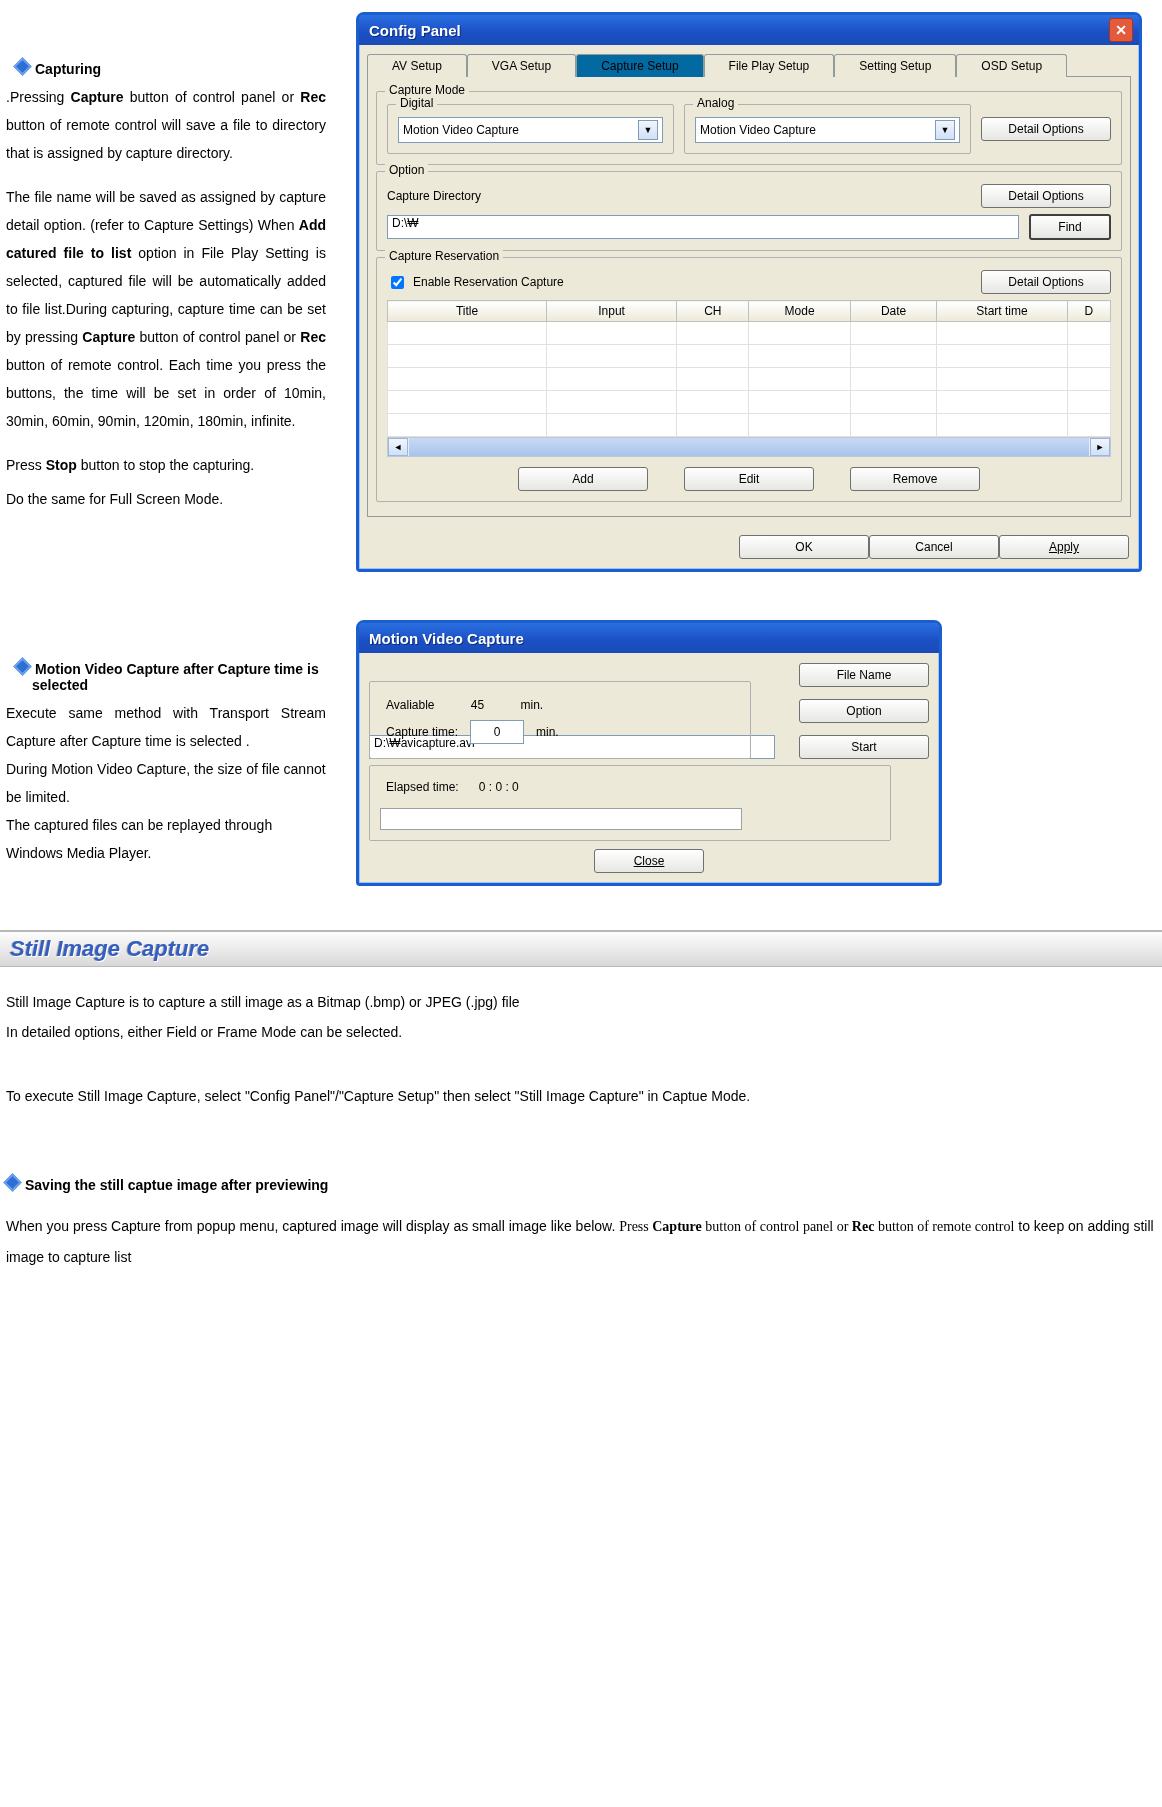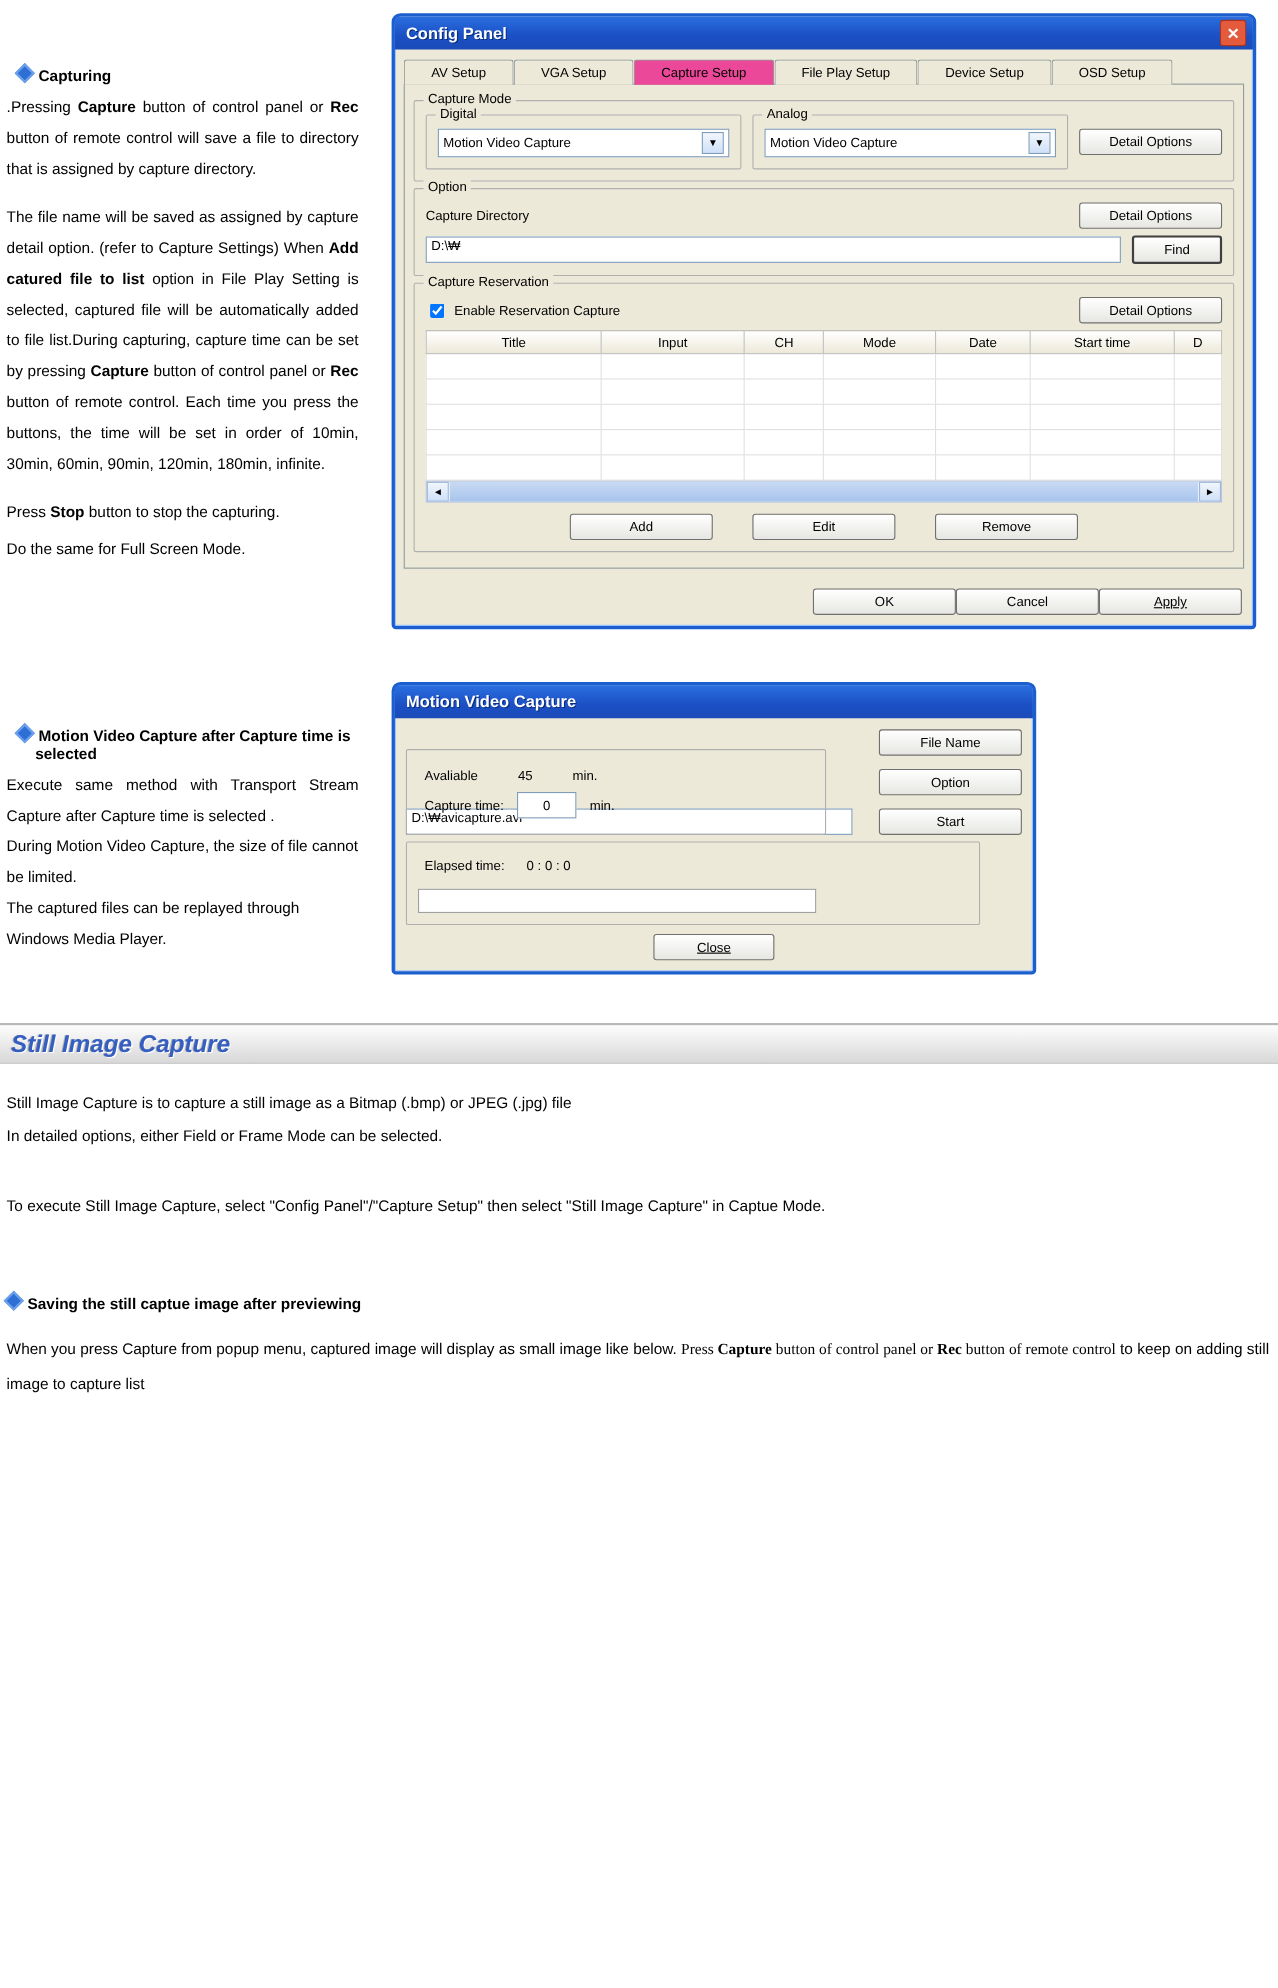--- a/index.html
+++ b/index.html
@@ -11,21 +11,21 @@
   .bullet-line{font-weight:700;margin:48px 0 6px 10px}
   .para{line-height:28px;text-align:justify}
   b{font-weight:700}
   
   .xpwin{border:3px solid #1b5fcf;border-radius:8px 8px 4px 4px;background:#ece9d8;margin-left:30px;box-shadow:inset 0 0 0 1px #9cc1ff}
   .titlebar{height:30px;background:linear-gradient(#2a6fe0,#1b4fc4 60%,#1a4bb8);color:#fff;font-size:15px;font-weight:700;display:flex;align-items:center;padding:0 6px;border-radius:4px 4px 0 0}
   .titlebar .tt{flex:1;padding-left:4px;text-shadow:1px 1px 0 #0a2d7a}
   .xclose{width:22px;height:22px;background:#e35a3c;border:1px solid #a32;border-radius:3px;color:#fff;display:flex;align-items:center;justify-content:center;font-weight:700;font-size:14px}
   .tabs{display:flex;padding:8px 8px 0;gap:0}
   .tab{border:1px solid #919b9c;border-bottom:none;padding:4px 24px;background:#ece9d8;border-radius:3px 3px 0 0;font-size:12px;position:relative;top:1px}
-  .tab.active{background:#ec4899;z-index:2}
+  .tab.active{background:#0369a1;z-index:2}
   .tabbody{border:1px solid #919b9c;margin:0 8px 8px;background:#ece9d8;padding:8px}
   .fieldset{border:1px solid #b0b0b0;border-radius:2px;margin:6px 0;padding:12px 10px 10px;position:relative}
   .fieldset>.legend{position:absolute;top:-9px;left:8px;background:#ece9d8;padding:0 4px;font-size:12px}
   .row{display:flex;align-items:center;gap:10px}
   .combo{height:24px;border:1px solid #7f9db9;background:#fff;display:flex;align-items:center;padding:0 4px;font-size:12px;flex:1}
   .combo .arrow{width:18px;height:18px;border:1px solid #7f9db9;background:linear-gradient(#f2f6fc,#cfe0f8);margin-left:auto;display:flex;align-items:center;justify-content:center;font-size:9px}
   .btn{border:1px solid #707070;background:linear-gradient(#fff,#e6e6e2);padding:4px 14px;font-size:12px;border-radius:3px;min-width:80px;text-align:center}
   .btn.wide{min-width:100px}
   .textfield{height:22px;border:1px solid #7f9db9;background:#fff;padding:0 4px;font-size:12px}
   .tbl{width:100%;border:1px solid #a0a0a0;background:#fff;font-size:12px;border-collapse:collapse;margin-top:6px}
@@ -73,21 +73,21 @@
     <div class="xpwin" style="width:780px">
       <div class="titlebar">
         <span class="tt">Config Panel</span>
         <div class="xclose">✕</div>
       </div>
       <div class="tabs">
         <div class="tab">AV Setup</div>
         <div class="tab">VGA Setup</div>
         <div class="tab active">Capture Setup</div>
         <div class="tab">File Play Setup</div>
-        <div class="tab">Device Setup</div>
+        <div class="tab">Setting Setup</div>
         <div class="tab">OSD Setup</div>
       </div>
       <div class="tabbody">
 
         <div class="fieldset">
           <div class="legend">Capture Mode</div>
           <div class="row">
             <div class="fieldset" style="flex:1;margin:0">
               <div class="legend">Digital</div>
               <div class="combo">

